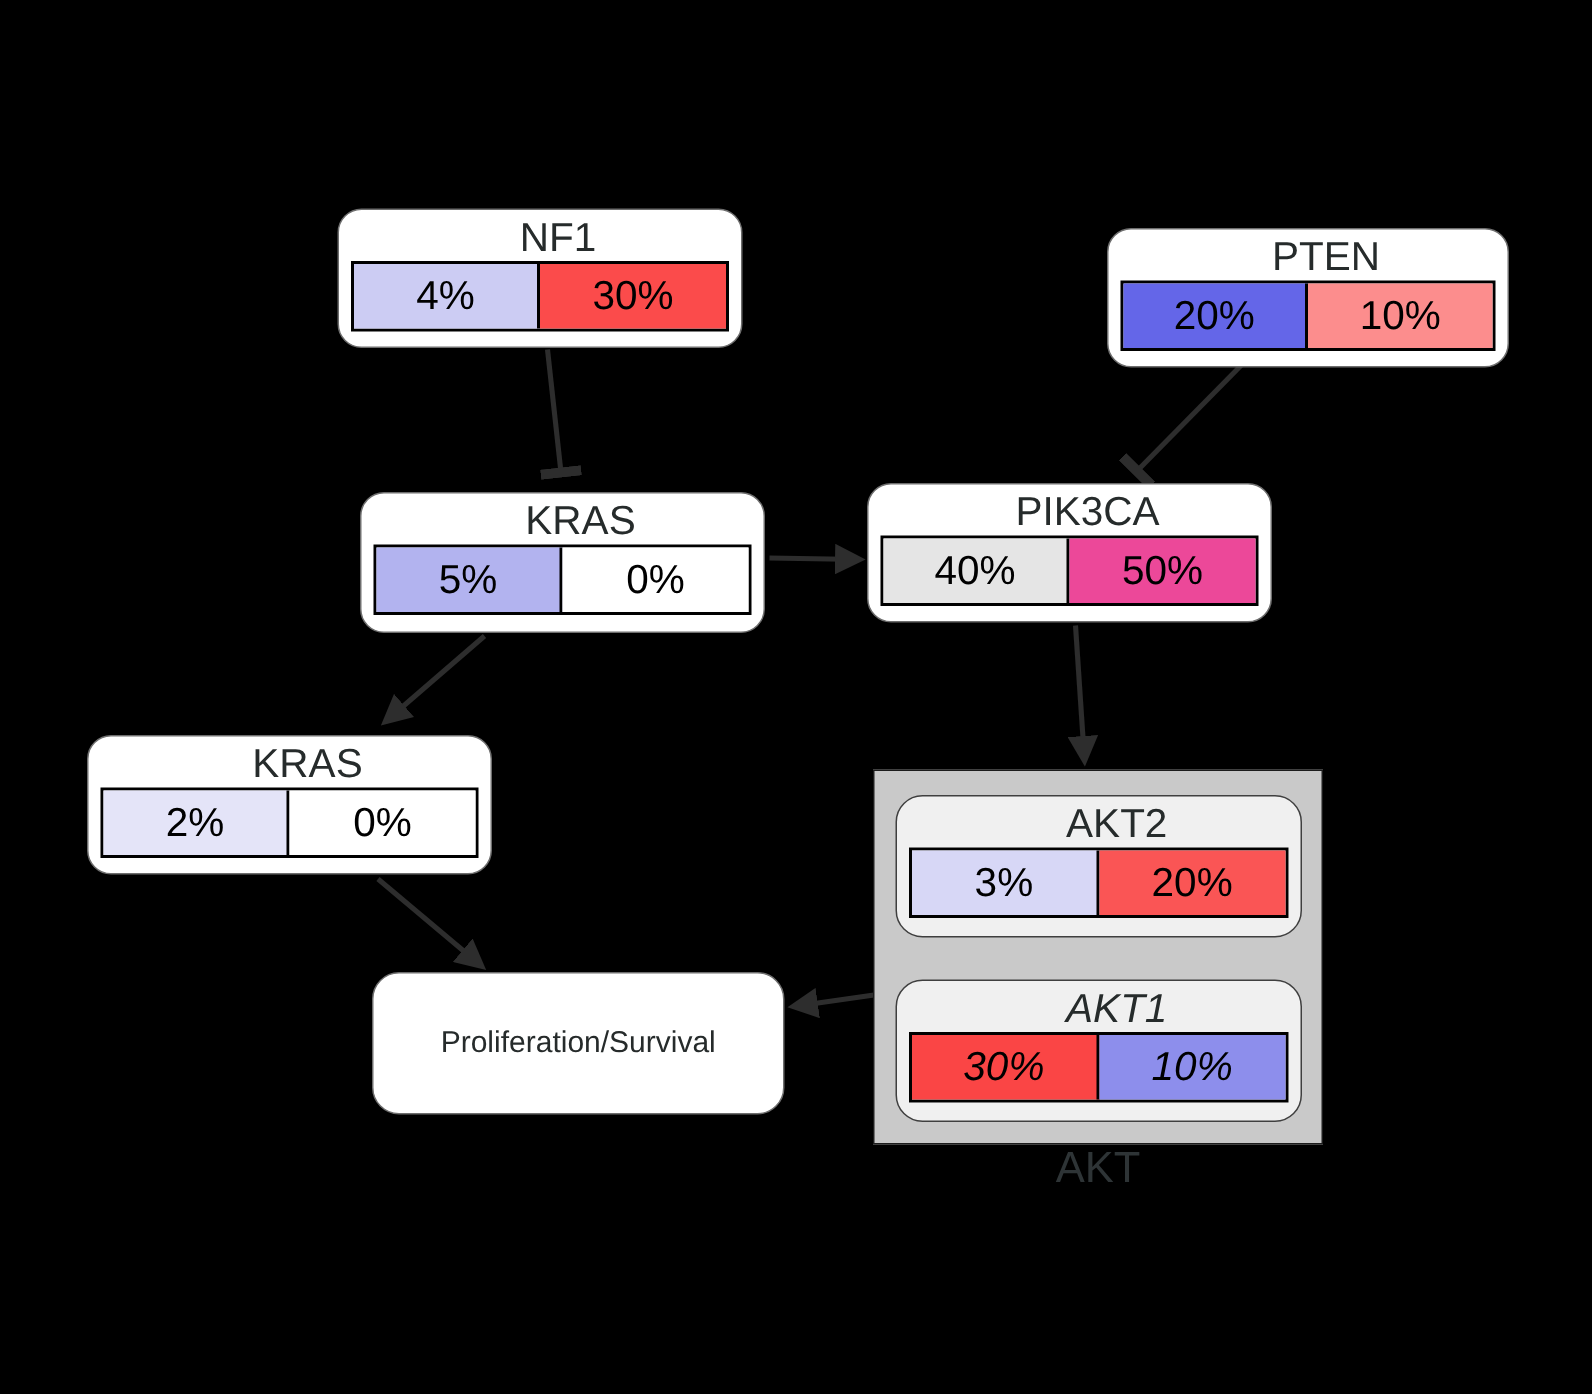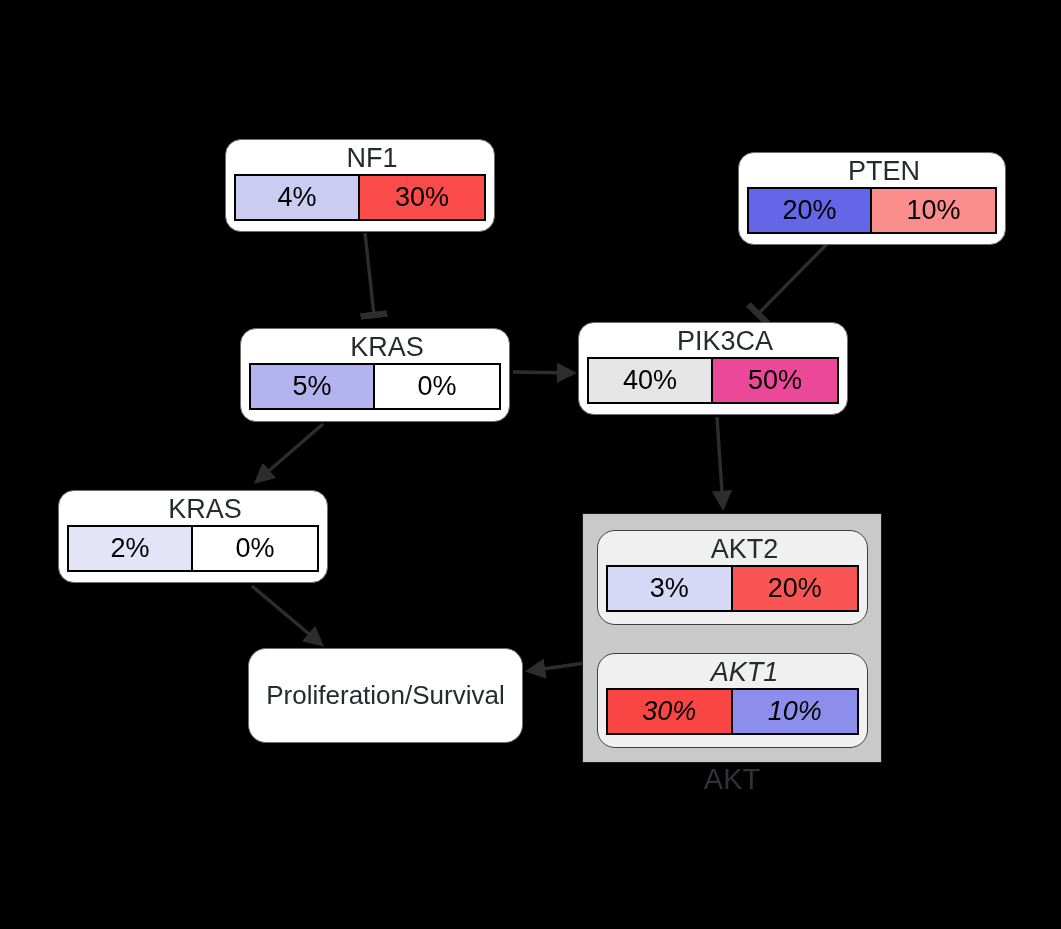--- a/index.html
+++ b/index.html
@@ -31,21 +31,21 @@
     background:#c9c9c9;z-index:1;border:1px solid #1c1c1c;box-sizing:border-box;
   }
   .group-node{background:#f0f0f0;border:1px solid #3f3f3f;border-radius:18px;}
   .group-label{
     position:absolute;left:582px;top:763px;width:300px;height:36px;
     text-align:center;font-size:29px;color:#2e3436;z-index:2;
   }
   .process-node{
     position:absolute;background:#fff;border:1px solid #6e6e6e;border-radius:18px;
     z-index:2;box-sizing:border-box;display:flex;align-items:center;justify-content:center;
-    font-size:26px;color:#262b2b;white-space:nowrap;
+    font-size:20px;color:#262b2b;white-space:nowrap;
   }
 </style>
 </head>
 <body>
 
 <div class="stage">
 
   <svg class="edges" width="1061" height="929">
     <defs>
       <marker id="arrow" viewBox="0 0 10 10" refX="8" refY="5" markerWidth="6" markerHeight="6" orient="auto-start-reverse">

